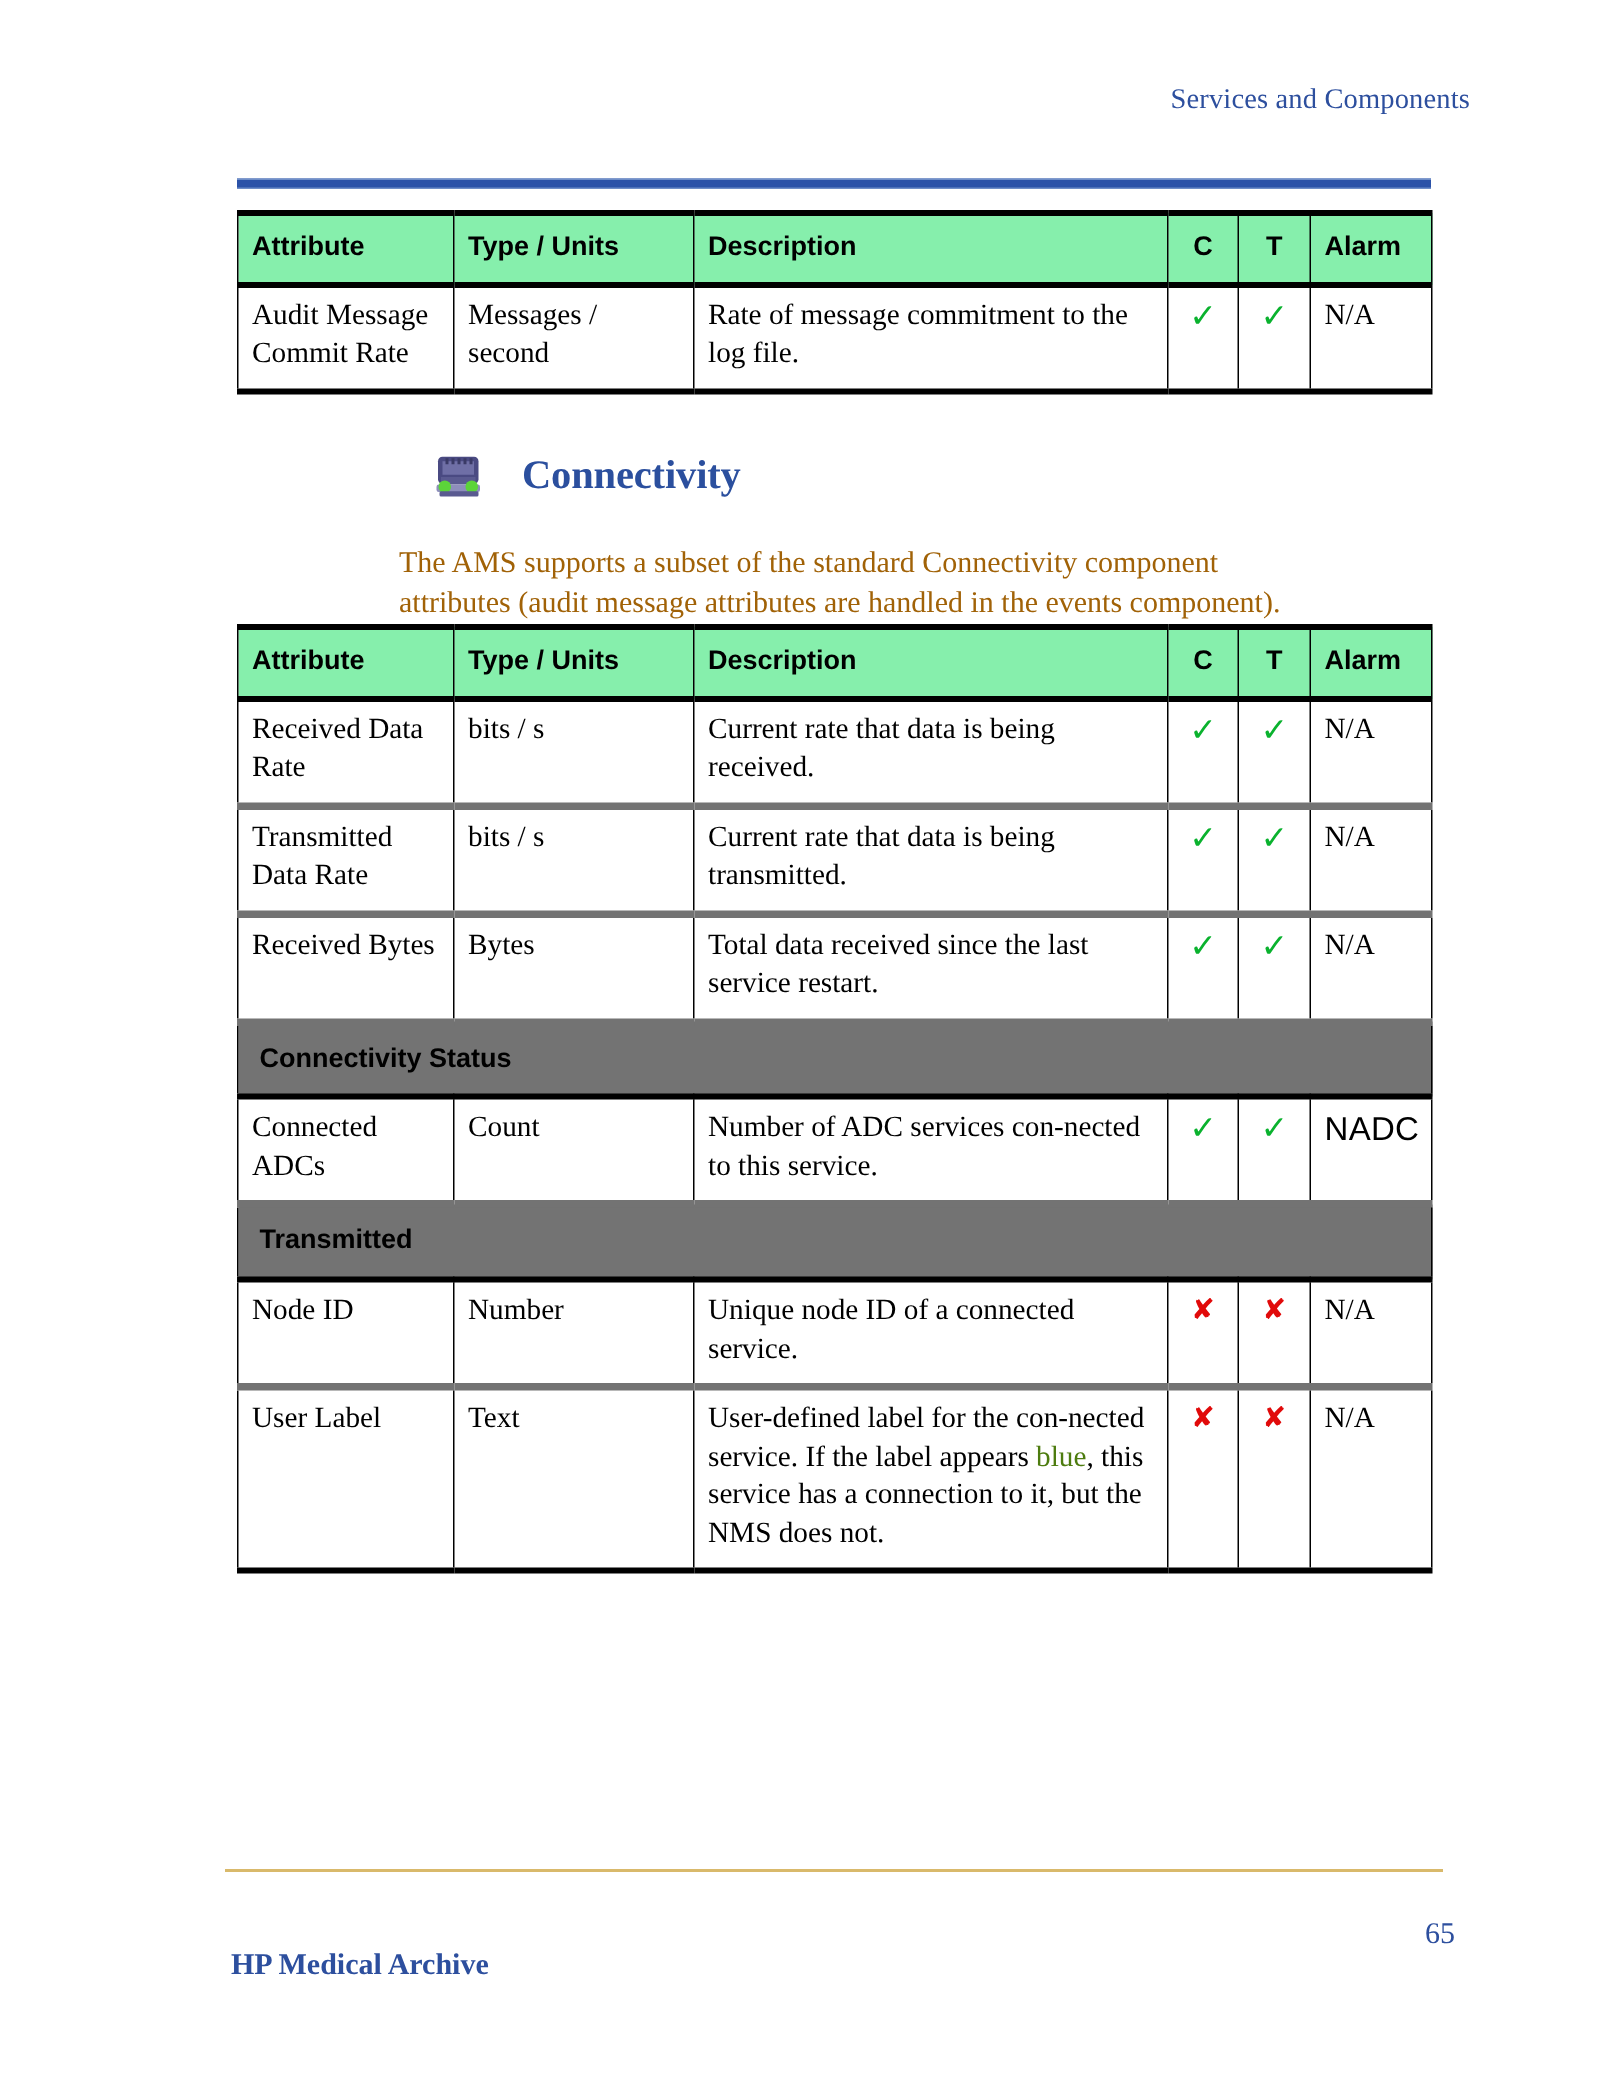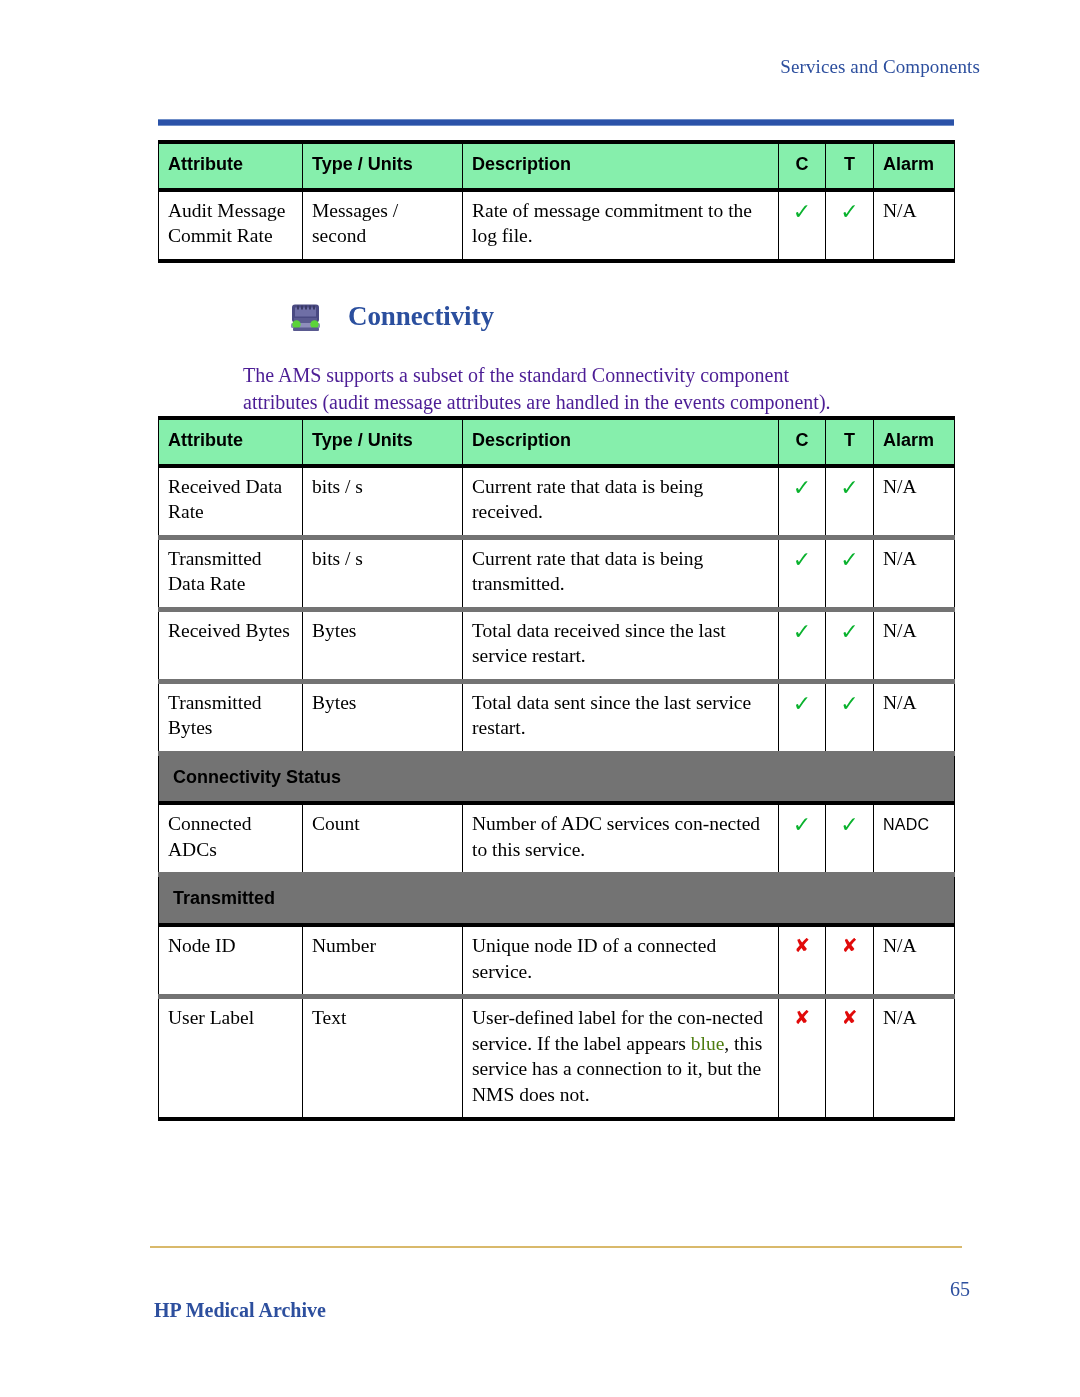--- a/index.html
+++ b/index.html
@@ -130,21 +130,21 @@
     font-weight: bold;
     font-family: "DejaVu Sans", sans-serif;
     font-size: 19px;
   }
   td.alarm {
     text-align: left;
     padding-left: 10px;
   }
   td.alarm .code {
     font-family: "Liberation Sans", sans-serif;
-    font-size: 16px;
+    font-size: 22px;
     letter-spacing: .2px;
   }
 
   
   tr.section td {
     background: #737373;
     font-family: "Liberation Sans", sans-serif;
     font-weight: bold;
     font-size: 18px;
     color: #000;
@@ -175,26 +175,26 @@
   .sec-heading {
     font-family: "Liberation Serif", serif;
     font-weight: bold;
     font-size: 27px;
     color: #2b4f9e;
     line-height: 1;
     padding-top: 4px;
     letter-spacing: -0.1px;
   }
   .sec-para {
-    margin: 19px 0 0 85px;
+    margin: 19px 0 0 108px;
     width: 600px;
     font-family: "Liberation Serif", serif;
     font-size: 20px;
     line-height: 1.36;
-    color: #4c1d95;
+    color: #a16207;
   }
 
   
   .foot-rule {
     position: absolute;
     left: 150px;
     top: 1246px;
     width: 812px;
     height: 2px;
     background: #d9b96b;
@@ -317,28 +317,20 @@
           <td class="alarm">N/A</td>
         </tr>
         <tr class="data">
           <td>Received Bytes</td>
           <td>Bytes</td>
           <td>Total data received since the last service restart.</td>
           <td class="mark"><span class="yes">✓</span></td>
           <td class="mark"><span class="yes">✓</span></td>
           <td class="alarm">N/A</td>
         </tr>
-        <tr class="data">
-          <td>Transmitted Bytes</td>
-          <td>Bytes</td>
-          <td>Total data sent since the last service restart.</td>
-          <td class="mark"><span class="yes">✓</span></td>
-          <td class="mark"><span class="yes">✓</span></td>
-          <td class="alarm">N/A</td>
-        </tr>
         <tr class="section">
           <td colspan="6">Connectivity Status</td>
         </tr>
         <tr class="data">
           <td>Connected ADCs</td>
           <td>Count</td>
           <td>Number of ADC services con-nected to this service.</td>
           <td class="mark"><span class="yes">✓</span></td>
           <td class="mark"><span class="yes">✓</span></td>
           <td class="alarm"><span class="code">NADC</span></td>

